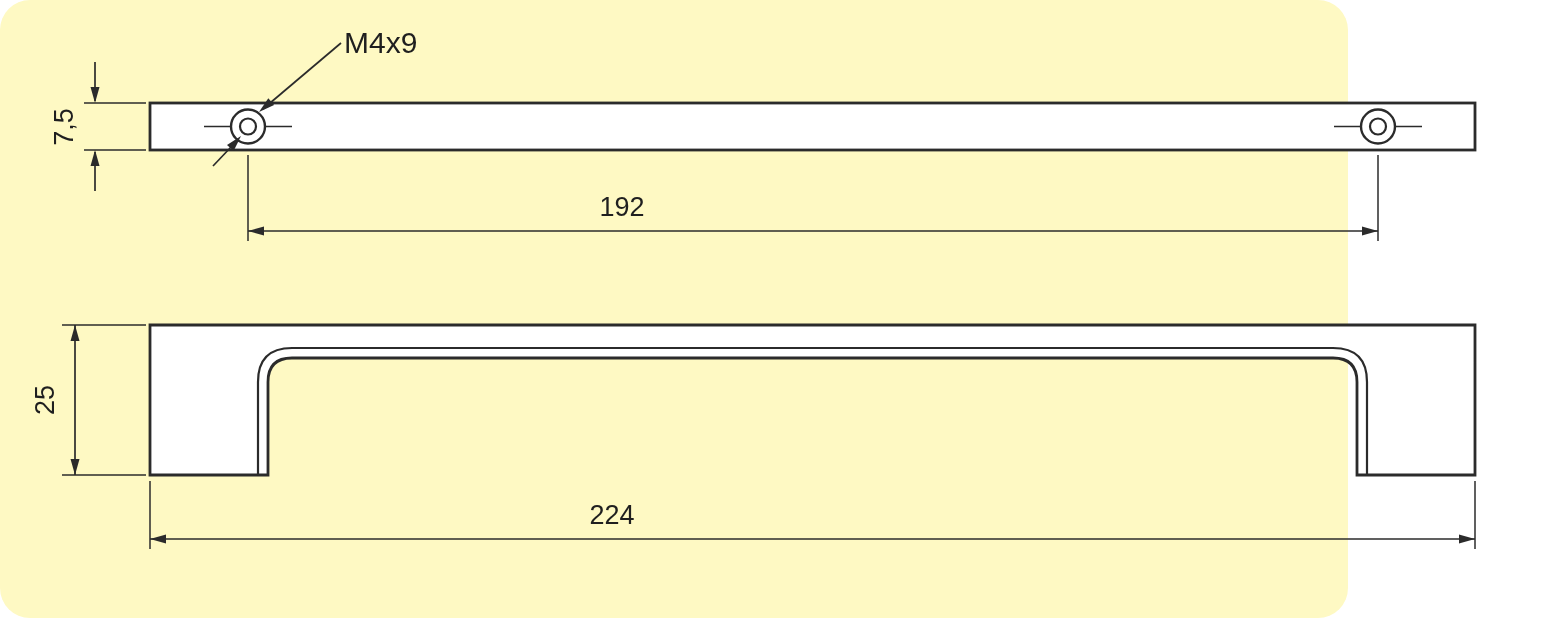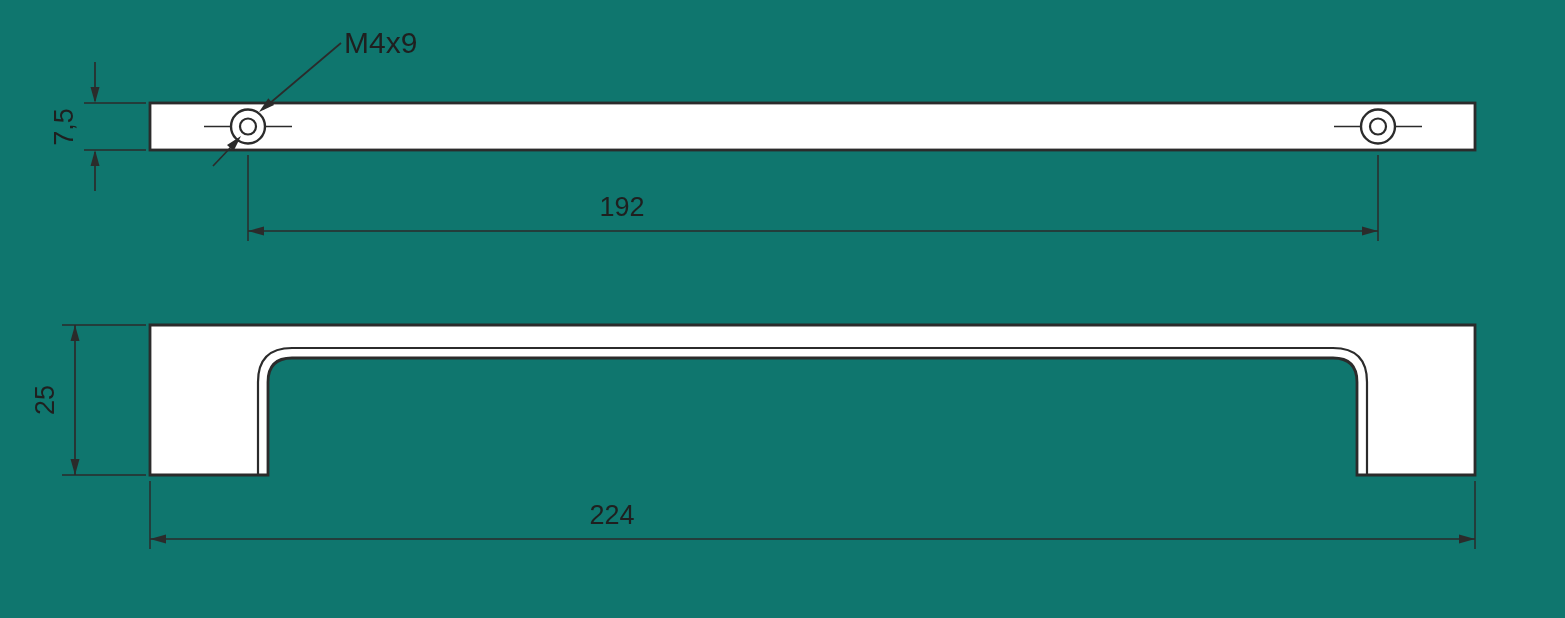--- a/index.html
+++ b/index.html
@@ -2,24 +2,25 @@
 <html><head>
 <meta charset="utf-8">
 <style>
   html, body {
     margin: 0;
     padding: 0;
     background: #ffffff;
   }
   .canvas {
     position: relative;
-    width: 1565px;
+    width: 1348px;
     height: 618px;
-    background: #0f766e;
+    background: #fef9c3;
     font-family: "Liberation Sans", sans-serif;
+    border-radius: 30px;
   }
   svg { display: block; }
   .outline   { fill: #ffffff; stroke: #2b2b2b; stroke-width: 2.8; stroke-linejoin: miter; }
   .edge-line { fill: none;    stroke: #2b2b2b; stroke-width: 2.2; }
   .hole-outer{ fill: #ffffff; stroke: #2b2b2b; stroke-width: 2.4; }
   .hole-inner{ fill: #ffffff; stroke: #2b2b2b; stroke-width: 2.2; }
   .centerline{ stroke: #2b2b2b; stroke-width: 1.4; }
   .dim-line  { stroke: #2b2b2b; stroke-width: 1.7; fill: none; }
   .ext-line  { stroke: #2b2b2b; stroke-width: 1.5; }
   .leader    { stroke: #2b2b2b; stroke-width: 1.7; fill: none; }

